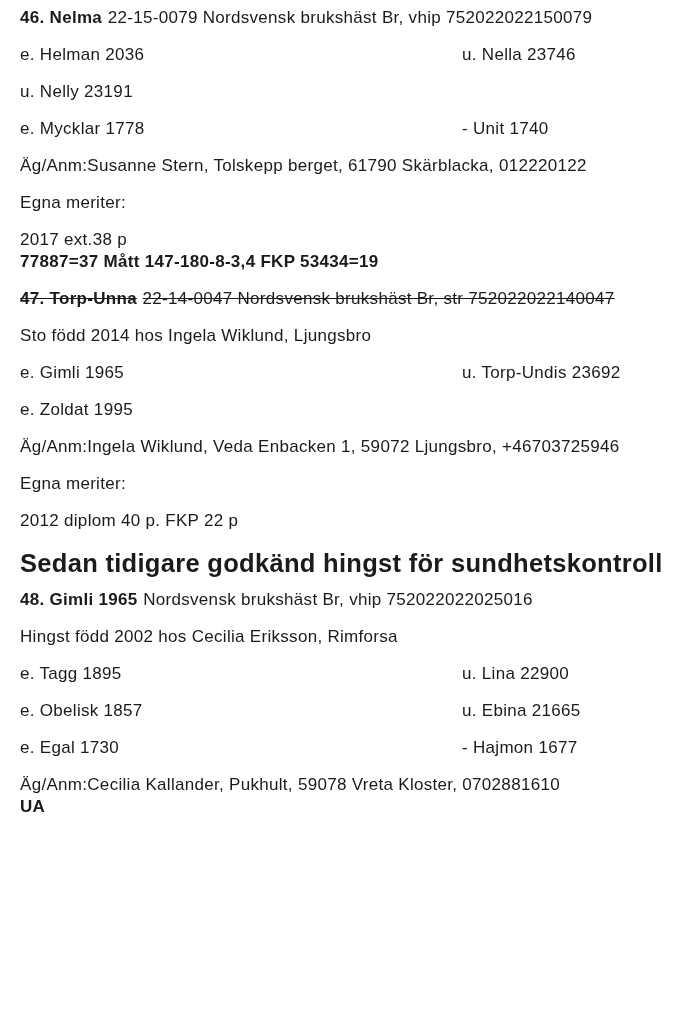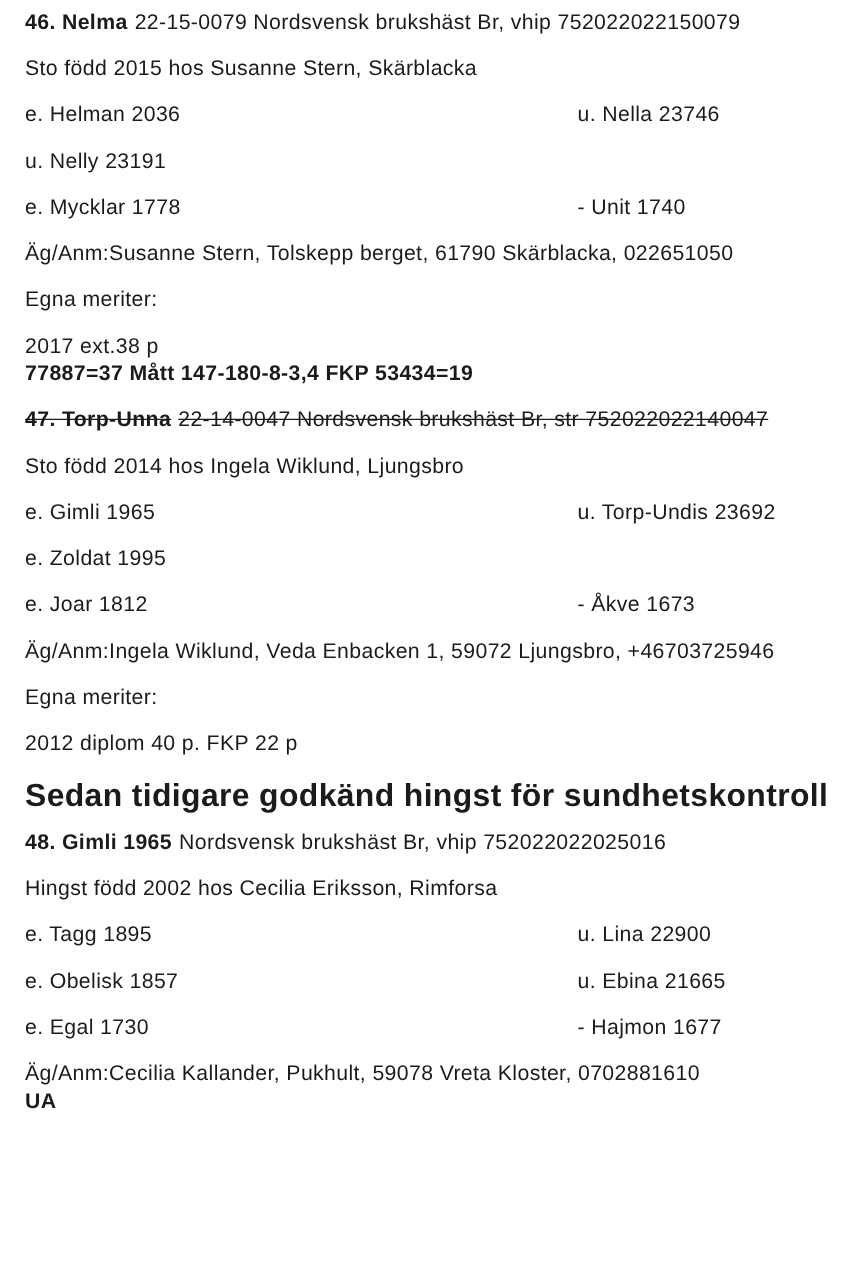--- a/index.html
+++ b/index.html
@@ -35,52 +35,47 @@
   .gap-large { margin-top: 37px; }
   .gap-medium { margin-top: 20px; }
 </style>
 </head>
 <body>
 
 <div class="page">
 
   <section>
     <p class="line title"><span class="b">46. Nelma</span><span>22-15-0079 Nordsvensk brukshäst Br, vhip 752022022150079</span></p>
-    <p class="line">Sto född 2015 hos Susanne Stern, Skärblacka</p>
     <div class="line row">
       <span class="cl">e. Helman 2036</span>
       <span class="cr">u. Nella 23746</span>
     </div>
     <div class="line row">
       <span class="cr">u. Nelly 23191</span>
     </div>
     <div class="line row">
       <span class="cl">e. Mycklar 1778</span>
       <span class="cr">- Unit 1740</span>
     </div>
-    <p class="line">Äg/Anm:Susanne Stern, Tolskepp berget, 61790 Skärblacka, 022651050</p>
+    <p class="line">Äg/Anm:Susanne Stern, Tolskepp berget, 61790 Skärblacka, 012220122</p>
     <p class="line">Egna meriter:</p>
     <p class="line tight">2017 ext.38 p</p>
     <p class="line bold">77887=37 Mått 147-180-8-3,4 FKP 53434=19</p>
   </section>
 
 
   <section>
     <p class="line title struck"><span class="b">47. Torp-Unna</span><span>22-14-0047 Nordsvensk brukshäst Br, str 752022022140047</span></p>
     <p class="line">Sto född 2014 hos Ingela Wiklund, Ljungsbro</p>
     <div class="line row">
       <span class="cl">e. Gimli 1965</span>
       <span class="cr">u. Torp-Undis 23692</span>
     </div>
     <div class="line row">
       <span class="cl">e. Zoldat 1995</span>
-    </div>
-    <div class="line row">
-      <span class="cl">e. Joar 1812</span>
-      <span class="cr">- Åkve 1673</span>
     </div>
     <p class="line">Äg/Anm:Ingela Wiklund, Veda Enbacken 1, 59072 Ljungsbro, +46703725946</p>
     <p class="line">Egna meriter:</p>
     <p class="line">2012 diplom 40 p. FKP 22 p</p>
   </section>
 
   <h2 class="section-heading gap-medium">Sedan tidigare godkänd hingst för sundhetskontroll</h2>
 
   <section>
     <p class="line title"><span class="b">48. Gimli 1965</span><span>Nordsvensk brukshäst Br, vhip 752022022025016</span></p>

